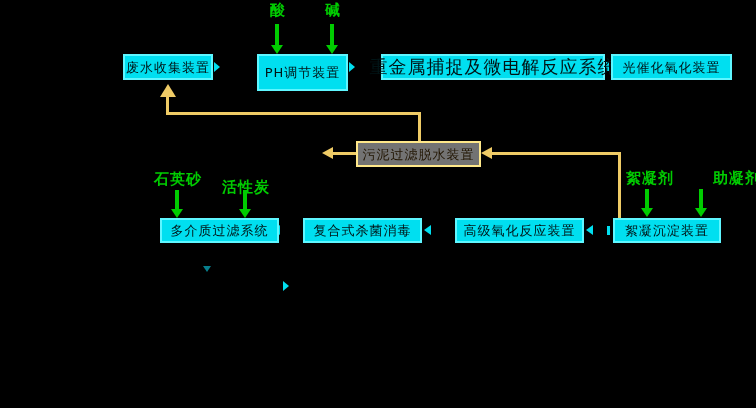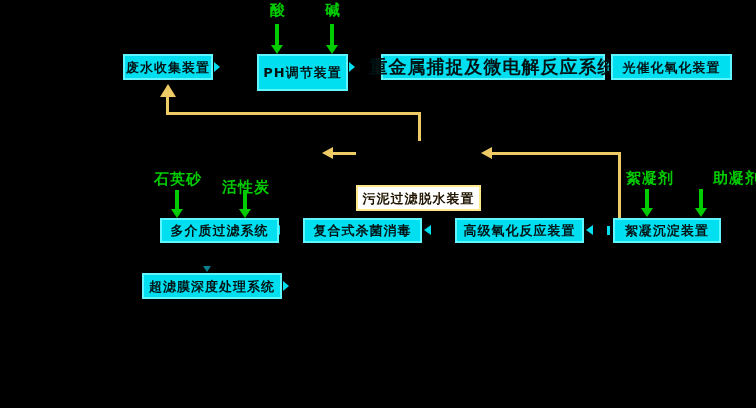--- a/index.html
+++ b/index.html
@@ -2,24 +2,24 @@
 <html><head>
 <meta charset="utf-8">
 <style>
   html,body{margin:0;padding:0;background:#000;}
   .canvas{
     position:relative;width:756px;height:408px;background:#000000;
     overflow:hidden;font-family:"DejaVu Sans","Liberation Sans",sans-serif;
   }
   .node{
     position:absolute;box-sizing:border-box;display:flex;align-items:center;justify-content:center;
-    font-weight:bold;font-size:13px;line-height:1;color:#001416;white-space:nowrap;letter-spacing:1px;
+    font-weight:normal;font-size:13px;line-height:1;color:#001416;white-space:nowrap;letter-spacing:1px;
     background:#00dff0;border:2px solid #5ff6ff;
   }
-  .node.orange{background:#ffffff;border-color:#ffe88a;color:#201400;margin-top:44px;}
+  .node.orange{background:#737373;border-color:#ffe88a;color:#201400;}
   .glabel{
     position:absolute;color:#00cc00;font-weight:bold;font-size:15px;line-height:1;
     white-space:nowrap;letter-spacing:1px;
   }
   .seg{position:absolute;background:#efcb66;}
   .gshaft{position:absolute;width:4px;background:#00cc00;}
   .tri{position:absolute;width:0;height:0;}
   .tri.up-o{border-left:8px solid transparent;border-right:8px solid transparent;border-bottom:13px solid #efcb66;}
   .tri.left-o{border-top:6px solid transparent;border-bottom:6px solid transparent;border-right:11px solid #efcb66;}
   .tri.down-g{border-left:6px solid transparent;border-right:6px solid transparent;border-top:9px solid #00cc00;}
@@ -99,15 +99,14 @@
   <div class="node" style="left:381px;top:54px;width:224px;height:26px;font-size:18px">重金属捕捉及微电解反应系统</div>
   <div class="node" style="left:611px;top:54px;width:121px;height:26px;font-size:13px">光催化氧化装置</div>
 
   <div class="node orange" style="left:356px;top:141px;width:125px;height:26px;font-size:13px">污泥过滤脱水装置</div>
 
   <div class="node" style="left:160px;top:218px;width:119px;height:25px;font-size:13px">多介质过滤系统</div>
   <div class="node" style="left:303px;top:218px;width:119px;height:25px;font-size:13px">复合式杀菌消毒</div>
   <div class="node" style="left:613px;top:218px;width:108px;height:25px;font-size:13px">絮凝沉淀装置</div>
   <div class="node" style="left:455px;top:218px;width:129px;height:25px;font-size:13px">高级氧化反应装置</div>
 
-  <div class="node" style="left:142px;top:273px;width:140px;height:26px;font-size:13px">超滤膜深度处理系统</div>
 
 </div>
 
 </body></html>

